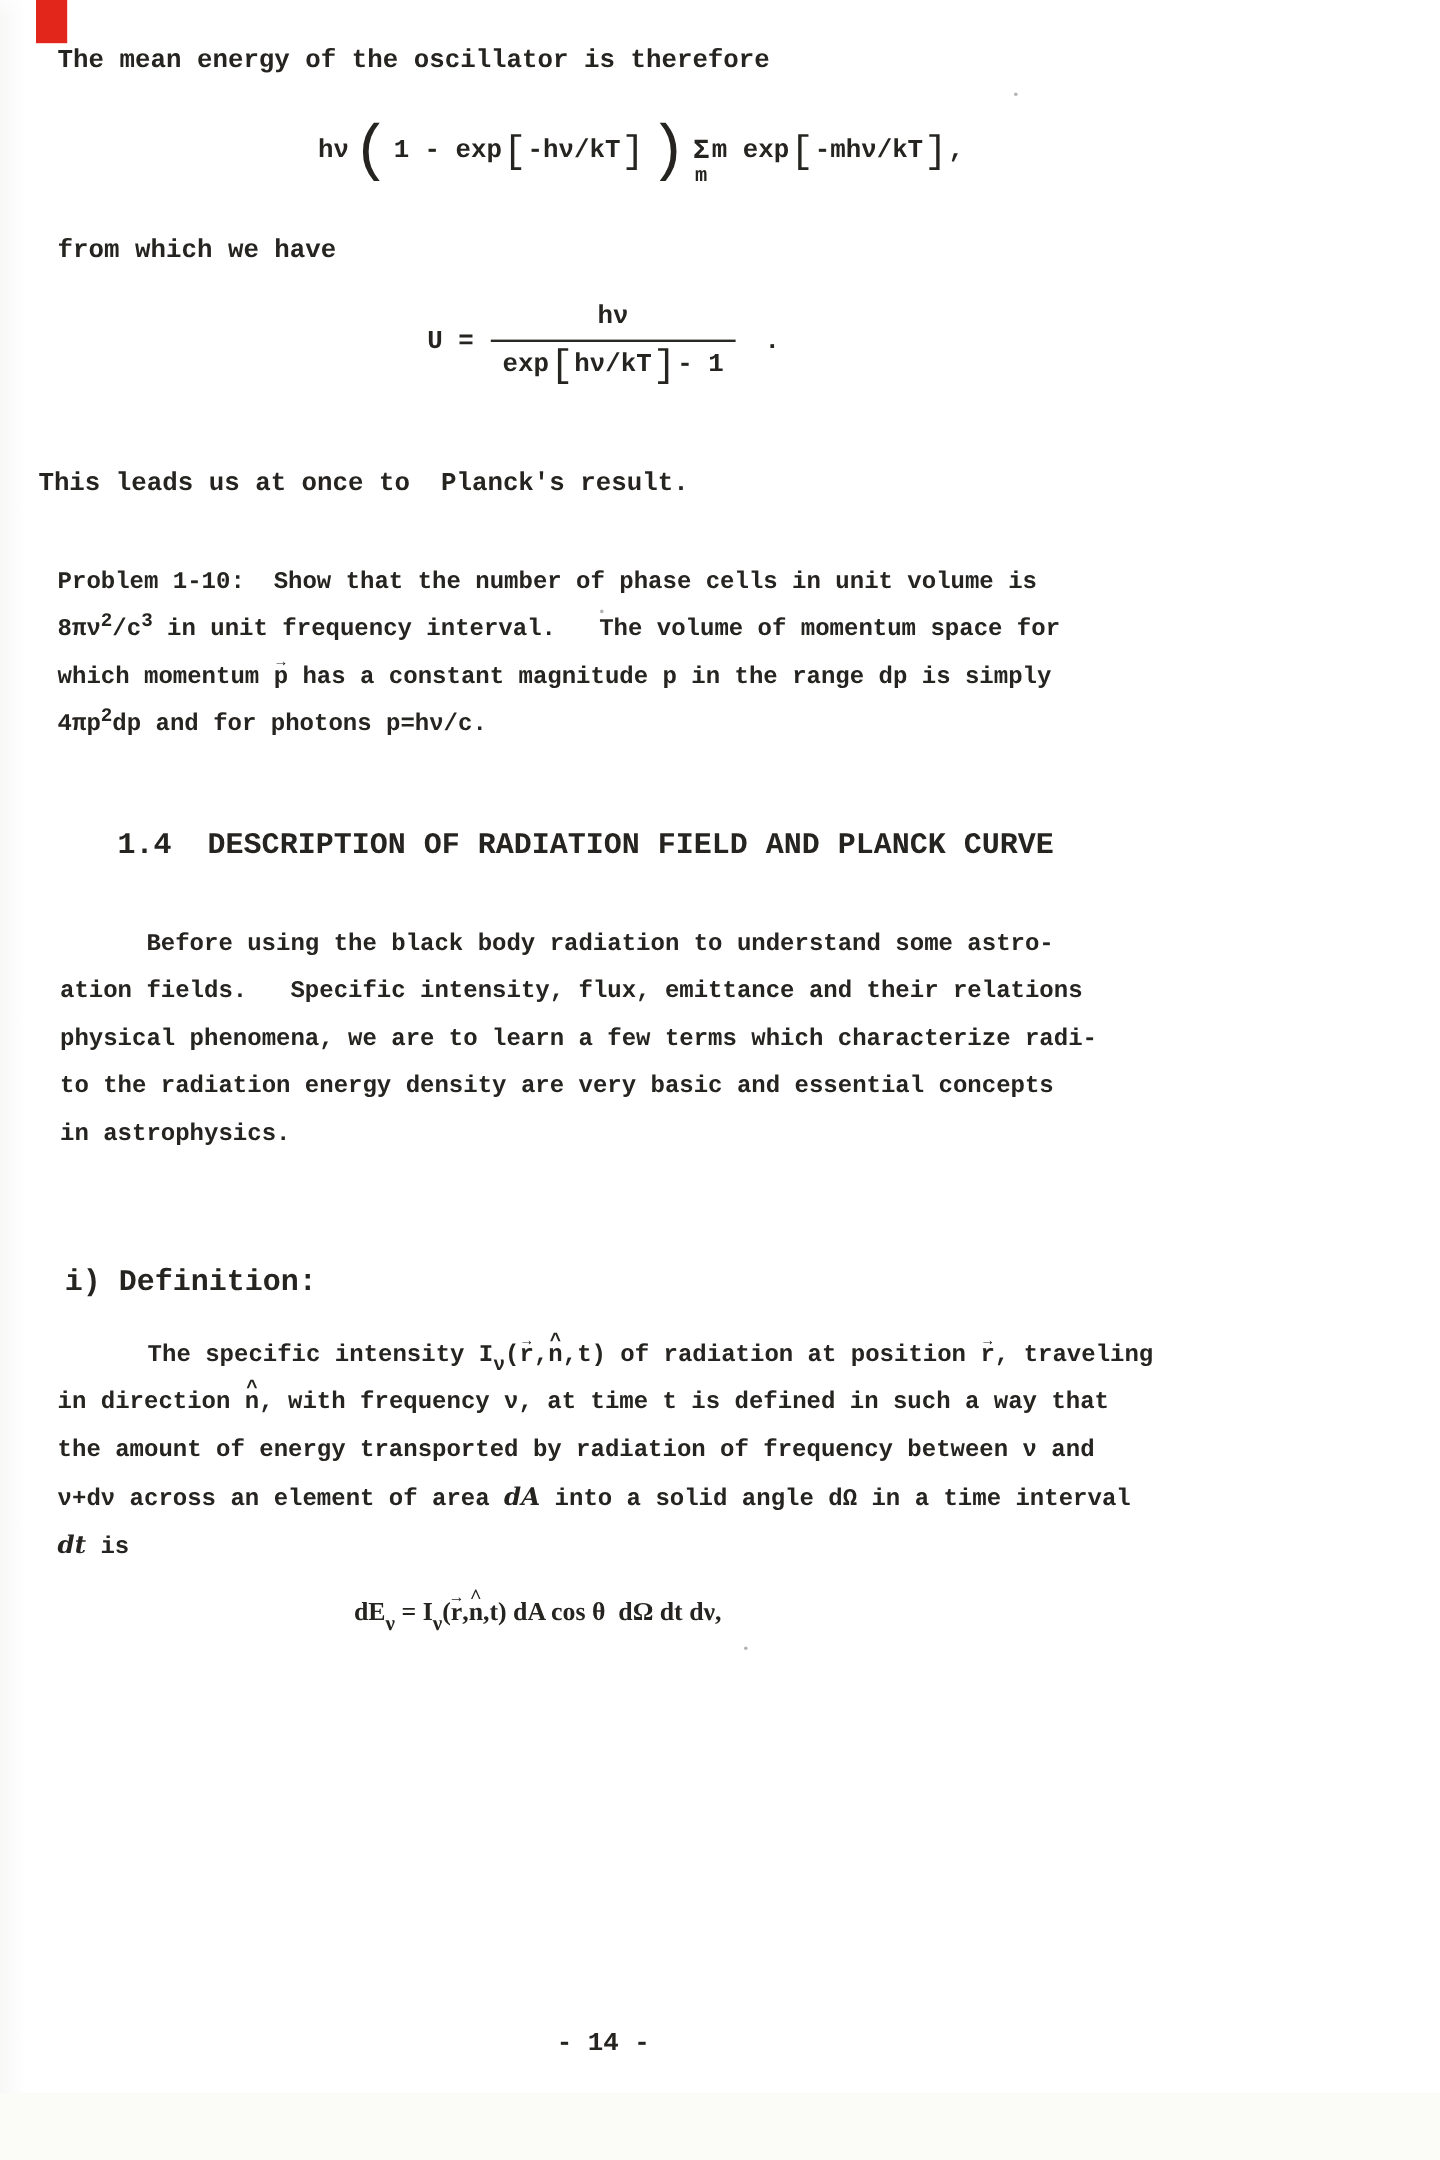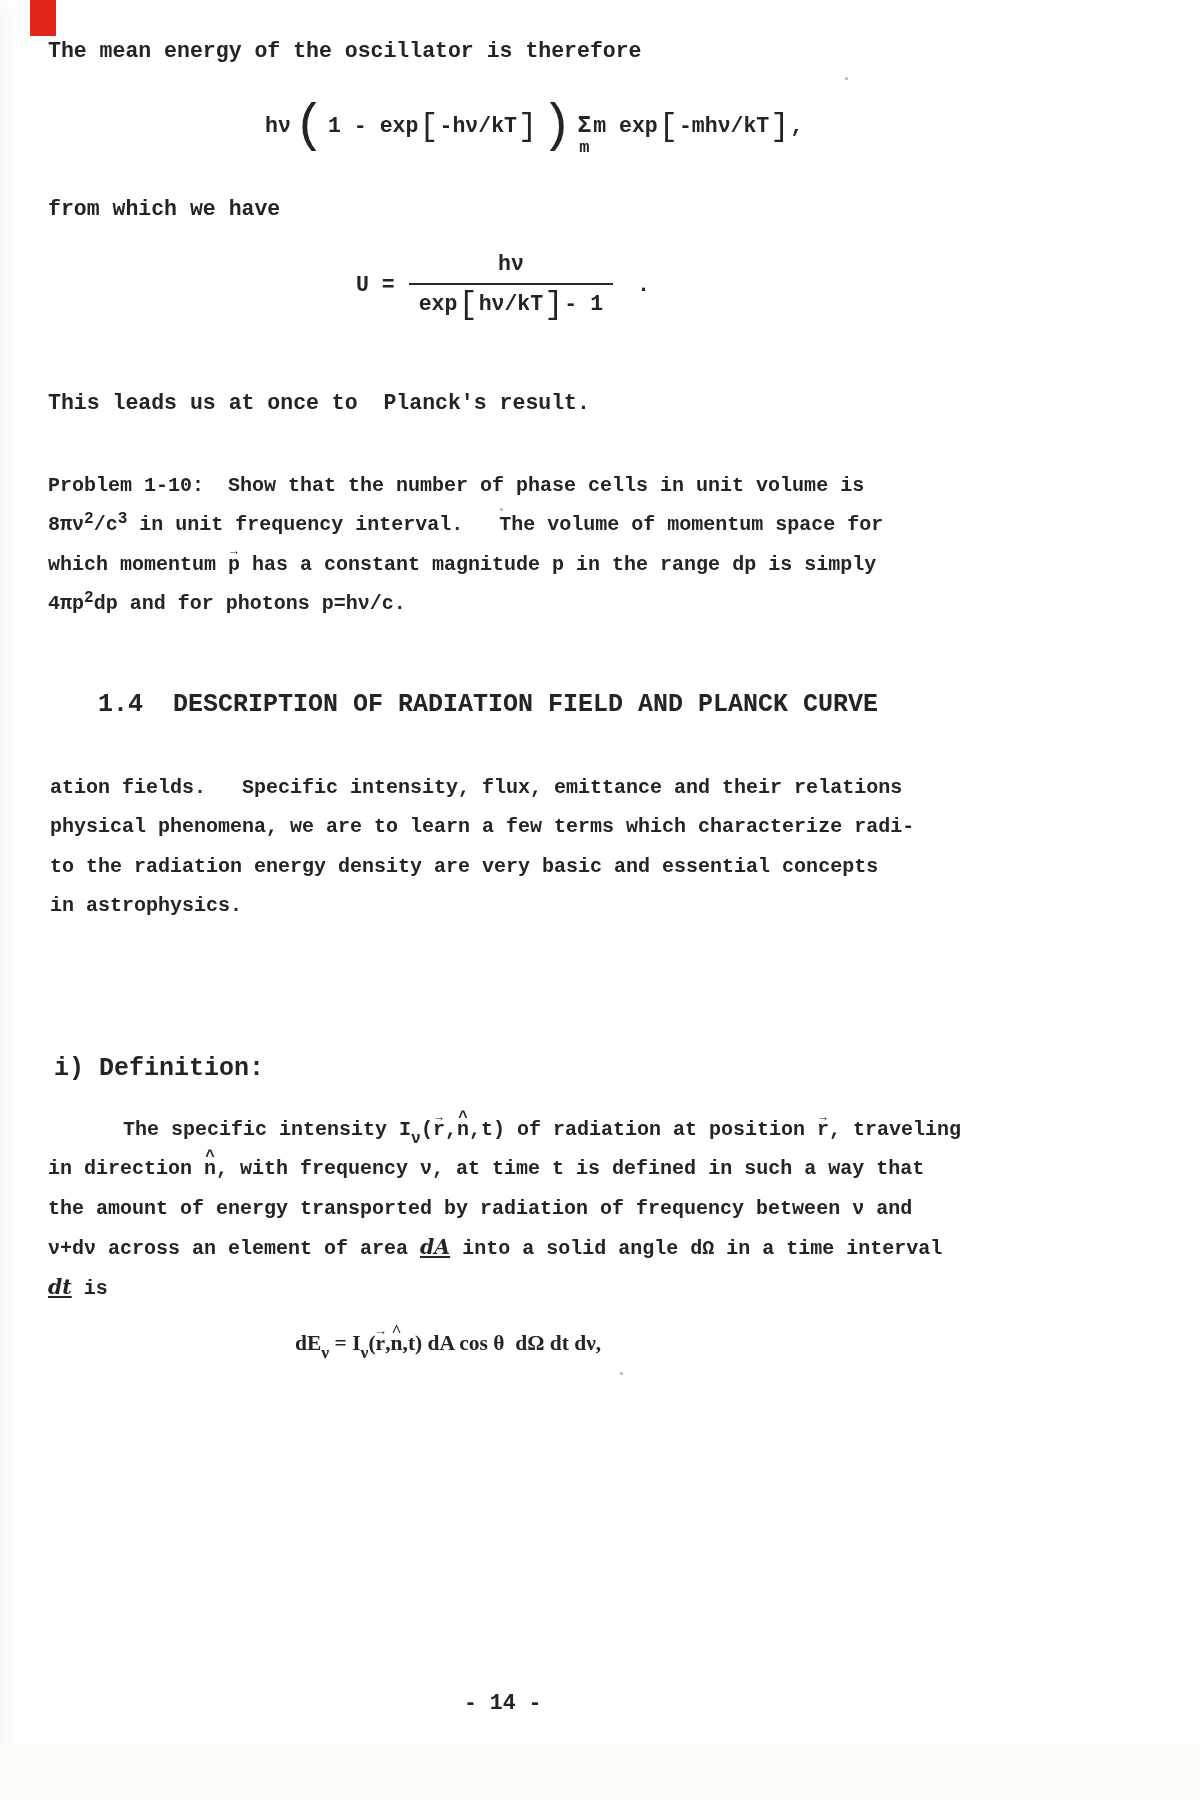--- a/index.html
+++ b/index.html
@@ -22,21 +22,21 @@
   .single{position:absolute;white-space:pre;font-size:21.5px;line-height:1.25;}
   .para{position:absolute;}
   .line{white-space:pre;font-size:20px;line-height:39.4px;height:39.4px;}
   .indent-72{padding-left:72px;}
   .indent-75{padding-left:75px;}
   .h1{position:absolute;white-space:pre;font-size:25px;line-height:1.2;}
 
   
   .sub{position:relative;top:0.48em;font-size:0.82em;}
   .sup{position:relative;top:-0.45em;font-size:0.8em;}
-  .it{font-family:"DejaVu Serif","Liberation Serif",serif;font-style:italic;font-weight:600;font-size:1.02em;text-decoration:underline;}
+  .it{font-family:"DejaVu Serif","Liberation Serif",serif;font-style:italic;font-weight:600;font-size:1.02em;}
   .accent{position:relative;display:inline-block;line-height:1;}
   .accent .mark{position:absolute;left:50%;transform:translateX(-50%);line-height:1;}
   .accent .mark.arrow{top:-0.68em;font-size:0.62em;}
   .accent .mark.hat{top:-0.62em;font-size:0.8em;}
 
   .flexf{position:absolute;display:inline-flex;align-items:center;font-size:21.5px;}
   .flexf span{line-height:1;}
   .big{font-size:52px;line-height:0 !important;font-weight:400;padding:0 3px;}
   .br{font-size:32px;line-height:0 !important;font-weight:500;padding:0 1px;}
   .sumstack{display:inline-flex;flex-direction:column;align-items:center;transform:translateY(9px);margin:0 2px;}
@@ -99,32 +99,33 @@
           <span>exp</span>
           <span class="br">[</span>
           <span>hν/kT</span>
           <span class="br">]</span>
           <span> - 1</span>
         </span>
     </span>
     <span class="fperiod">.</span>
   </div>
 
-  <div class="single" style="left:48px;top:390px;">This leads us at once to  Planck's result.</div>
+  <div class="single" style="left:32px;top:390px;">This leads us at once to  Planck's result.</div>
 
   <div class="para" style="left:48px;top:466px;">
     <div class="line"><span>Problem 1-10:  Show that the number of phase cells in unit volume is</span></div>
     <div class="line"><span>8πν</span><span class="sup">2</span><span>/c</span><span class="sup">3</span><span> in unit frequency interval.   The volume of momentum space for</span></div>
     <div class="line"><span>which momentum </span><span class="accent"><span class="mark arrow">→</span>p</span><span> has a constant magnitude p in the range dp is simply</span></div>
     <div class="line"><span>4πp</span><span class="sup">2</span><span>dp and for photons p=hν/c.</span></div>
   </div>
 
   <div class="h1" style="left:98px;top:690px;">1.4  DESCRIPTION OF RADIATION FIELD AND PLANCK CURVE</div>
 
   <div class="para" style="left:50px;top:768px;">
+    <div class="line indent-72">Before using the black body radiation to understand some astro-</div>
     <div class="line">ation fields.   Specific intensity, flux, emittance and their relations</div>
     <div class="line">physical phenomena, we are to learn a few terms which characterize radi-</div>
     <div class="line">to the radiation energy density are very basic and essential concepts</div>
     <div class="line">in astrophysics.</div>
   </div>
 
 
   <div class="h1" style="left:54px;top:1054px;">i) Definition:</div>
 
   <div class="para" style="left:48px;top:1110px;">

